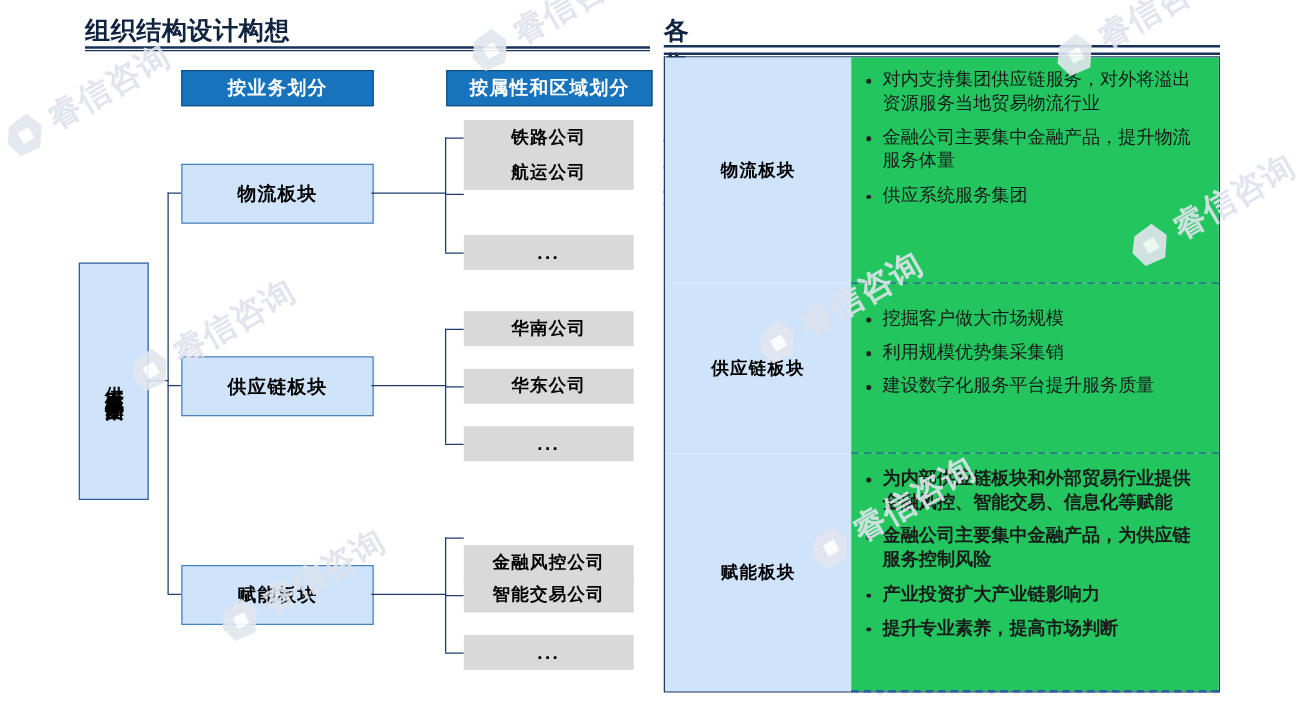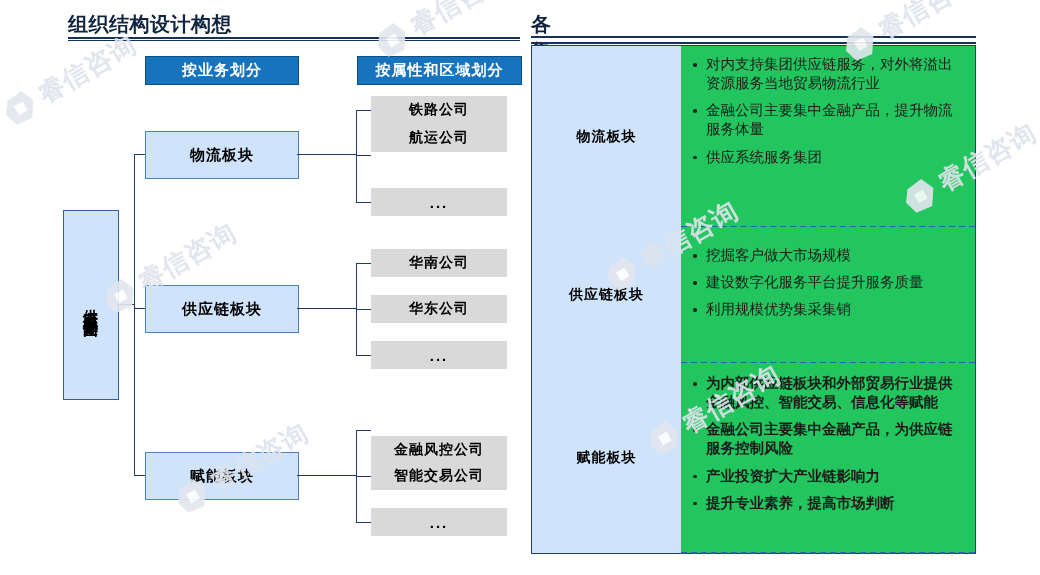--- a/index.html
+++ b/index.html
@@ -154,22 +154,22 @@
           </ul>
         </div>
         <div class="sep bot"></div>
       </div>
 
       <div class="trow" style="height:136px;">
         <div class="tcell-left">供应链板块</div>
         <div class="tcell-right">
           <ul class="bl" style="padding-top:10px;">
             <li>挖掘客户做大市场规模</li>
+            <li>利用规模优势集采集销</li>
             <li>建设数字化服务平台提升服务质量</li>
-            <li>利用规模优势集采集销</li>
           </ul>
         </div>
         <div class="sep bot"></div>
       </div>
 
       <div class="trow" style="height:190px;">
         <div class="tcell-left">赋能板块</div>
         <div class="tcell-right">
           <ul class="bl" style="padding-top:2px;font-weight:bold;">
             <li>为内部供应链板块和外部贸易行业提供金融风控、智能交易、信息化等赋能</li>

